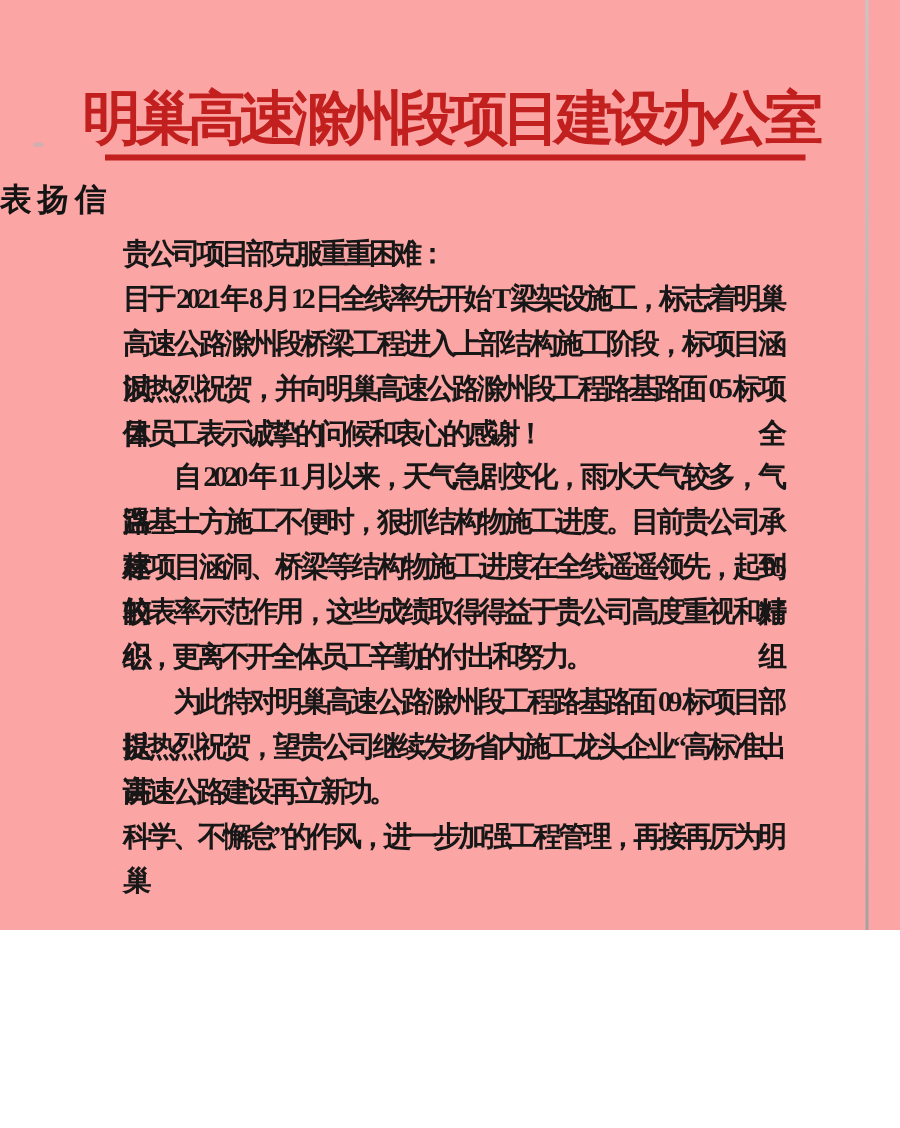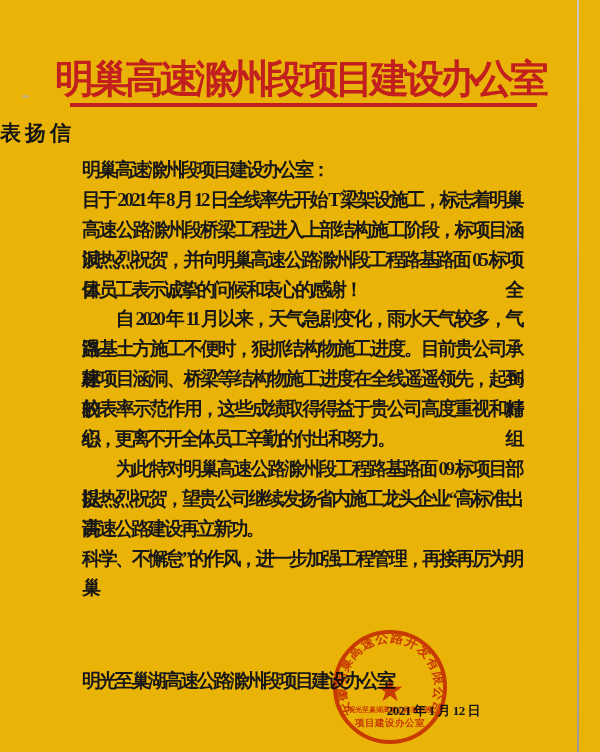--- a/index.html
+++ b/index.html
@@ -1,19 +1,19 @@
 <!DOCTYPE html>
 <html lang="zh"><head>
 <meta charset="utf-8">
 <style>
   html,body{margin:0;padding:0;background:#ffffff;}
   .page{
     position:relative;
-    width:600px;height:752px;
-    background:#eab308;
+    width:600px;height:620px;
+    background:#fca5a5;
     overflow:hidden;
     font-family:"Liberation Serif","DejaVu Serif",serif;
     color:#151515;
   }
   
   .letterhead{
     position:absolute;top:52px;left:0;right:0;
     text-align:center;
     font-family:"DejaVu Serif","Liberation Serif",serif;
     font-size:39px;font-weight:bold;
@@ -113,21 +113,21 @@
 
   <div class="scan-speck"></div>
 
   <div class="letterhead">明巢高速滁州段项目建设办公室</div>
 
   <div class="red-rule"></div>
 
   <div class="doc-title">表扬信</div>
 
   <div class="body-block">
-    <div class="line">明巢高速滁州段项目建设办公室：</div>
+    <div class="line">贵公司项目部克服重重困难：</div>
     <div class="line fill">目于 2021 年 8 月 12 日全线率先开始 T 梁架设施工，标志着明巢</div>
     <div class="line fill">高速公路滁州段桥梁工程进入上部结构施工阶段，标项目涵洞</div>
     <div class="line fill">以热烈祝贺，并向明巢高速公路滁州段工程路基路面 05 标项目全</div>
     <div class="line">体员工表示诚挚的问候和衷心的感谢！</div>
     <div class="line fill">　　自 2020 年 11 月以来，天气急剧变化，雨水天气较多，气温</div>
     <div class="line fill">路基土方施工不便时，狠抓结构物施工进度。目前贵公司承建 05</div>
     <div class="line fill">标项目涵洞、桥梁等结构物施工进度在全线遥遥领先，起到较好</div>
     <div class="line fill">的表率示范作用，这些成绩取得得益于贵公司高度重视和精心组</div>
     <div class="line">织，更离不开全体员工辛勤的付出和努力。</div>
     <div class="line fill">　　为此特对明巢高速公路滁州段工程路基路面 09 标项目部提出</div>

